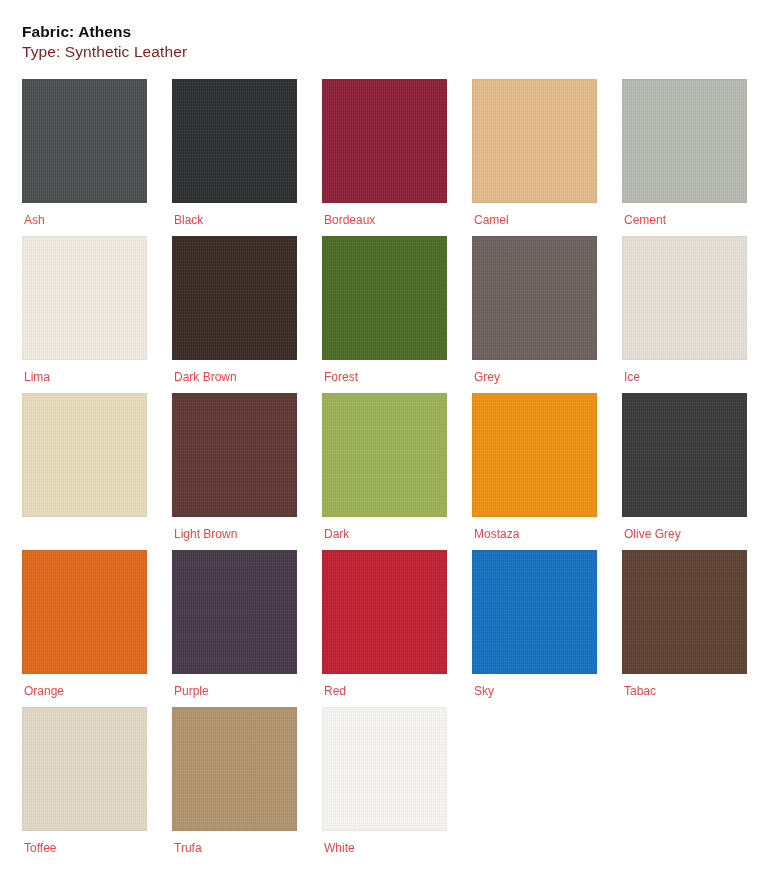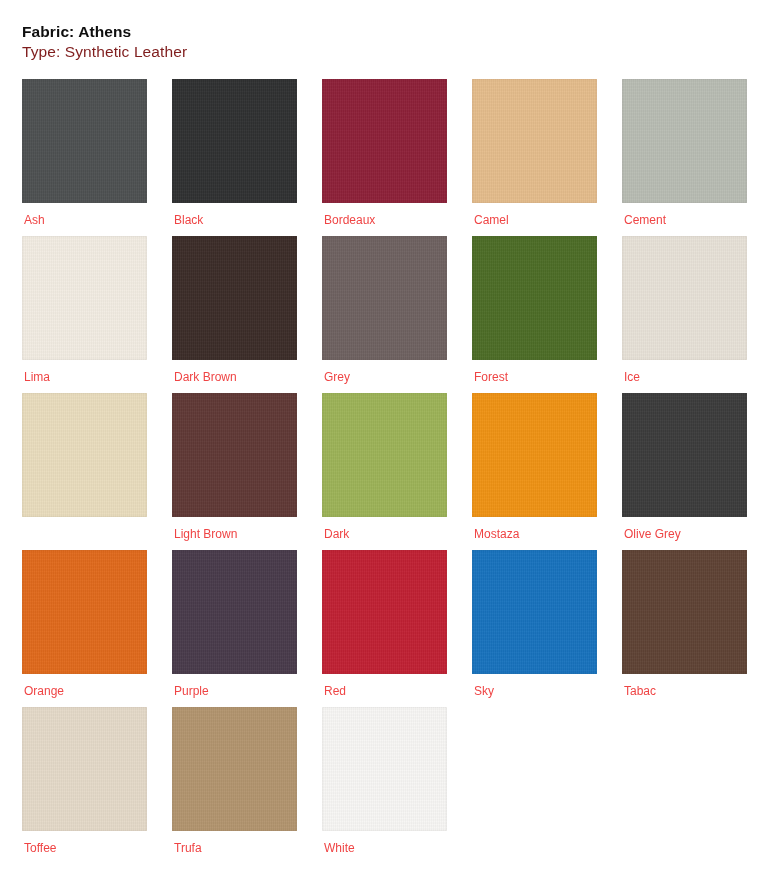--- a/index.html
+++ b/index.html
@@ -118,26 +118,26 @@
       </div>
       <div class="swatch-cell">
         <div class="swatch-chip" style="background-color: rgb(242, 236, 226);"></div>
         <div class="swatch-label">Lima</div>
       </div>
       <div class="swatch-cell">
         <div class="swatch-chip" style="background-color: rgb(59, 44, 40);"></div>
         <div class="swatch-label">Dark Brown</div>
       </div>
       <div class="swatch-cell">
+        <div class="swatch-chip" style="background-color: rgb(76, 108, 38);"></div>
+        <div class="swatch-label">Forest</div>
+      </div>
+      <div class="swatch-cell">
         <div class="swatch-chip" style="background-color: rgb(110, 97, 96);"></div>
         <div class="swatch-label">Grey</div>
-      </div>
-      <div class="swatch-cell">
-        <div class="swatch-chip" style="background-color: rgb(76, 108, 38);"></div>
-        <div class="swatch-label">Forest</div>
       </div>
       <div class="swatch-cell">
         <div class="swatch-chip" style="background-color: rgb(231, 225, 215);"></div>
         <div class="swatch-label">Ice</div>
       </div>
       <div class="swatch-cell">
         <div class="swatch-chip" style="background-color: rgb(233, 220, 189);"></div>
       </div>
       <div class="swatch-cell">
         <div class="swatch-chip" style="background-color: rgb(95, 56, 53);"></div>

